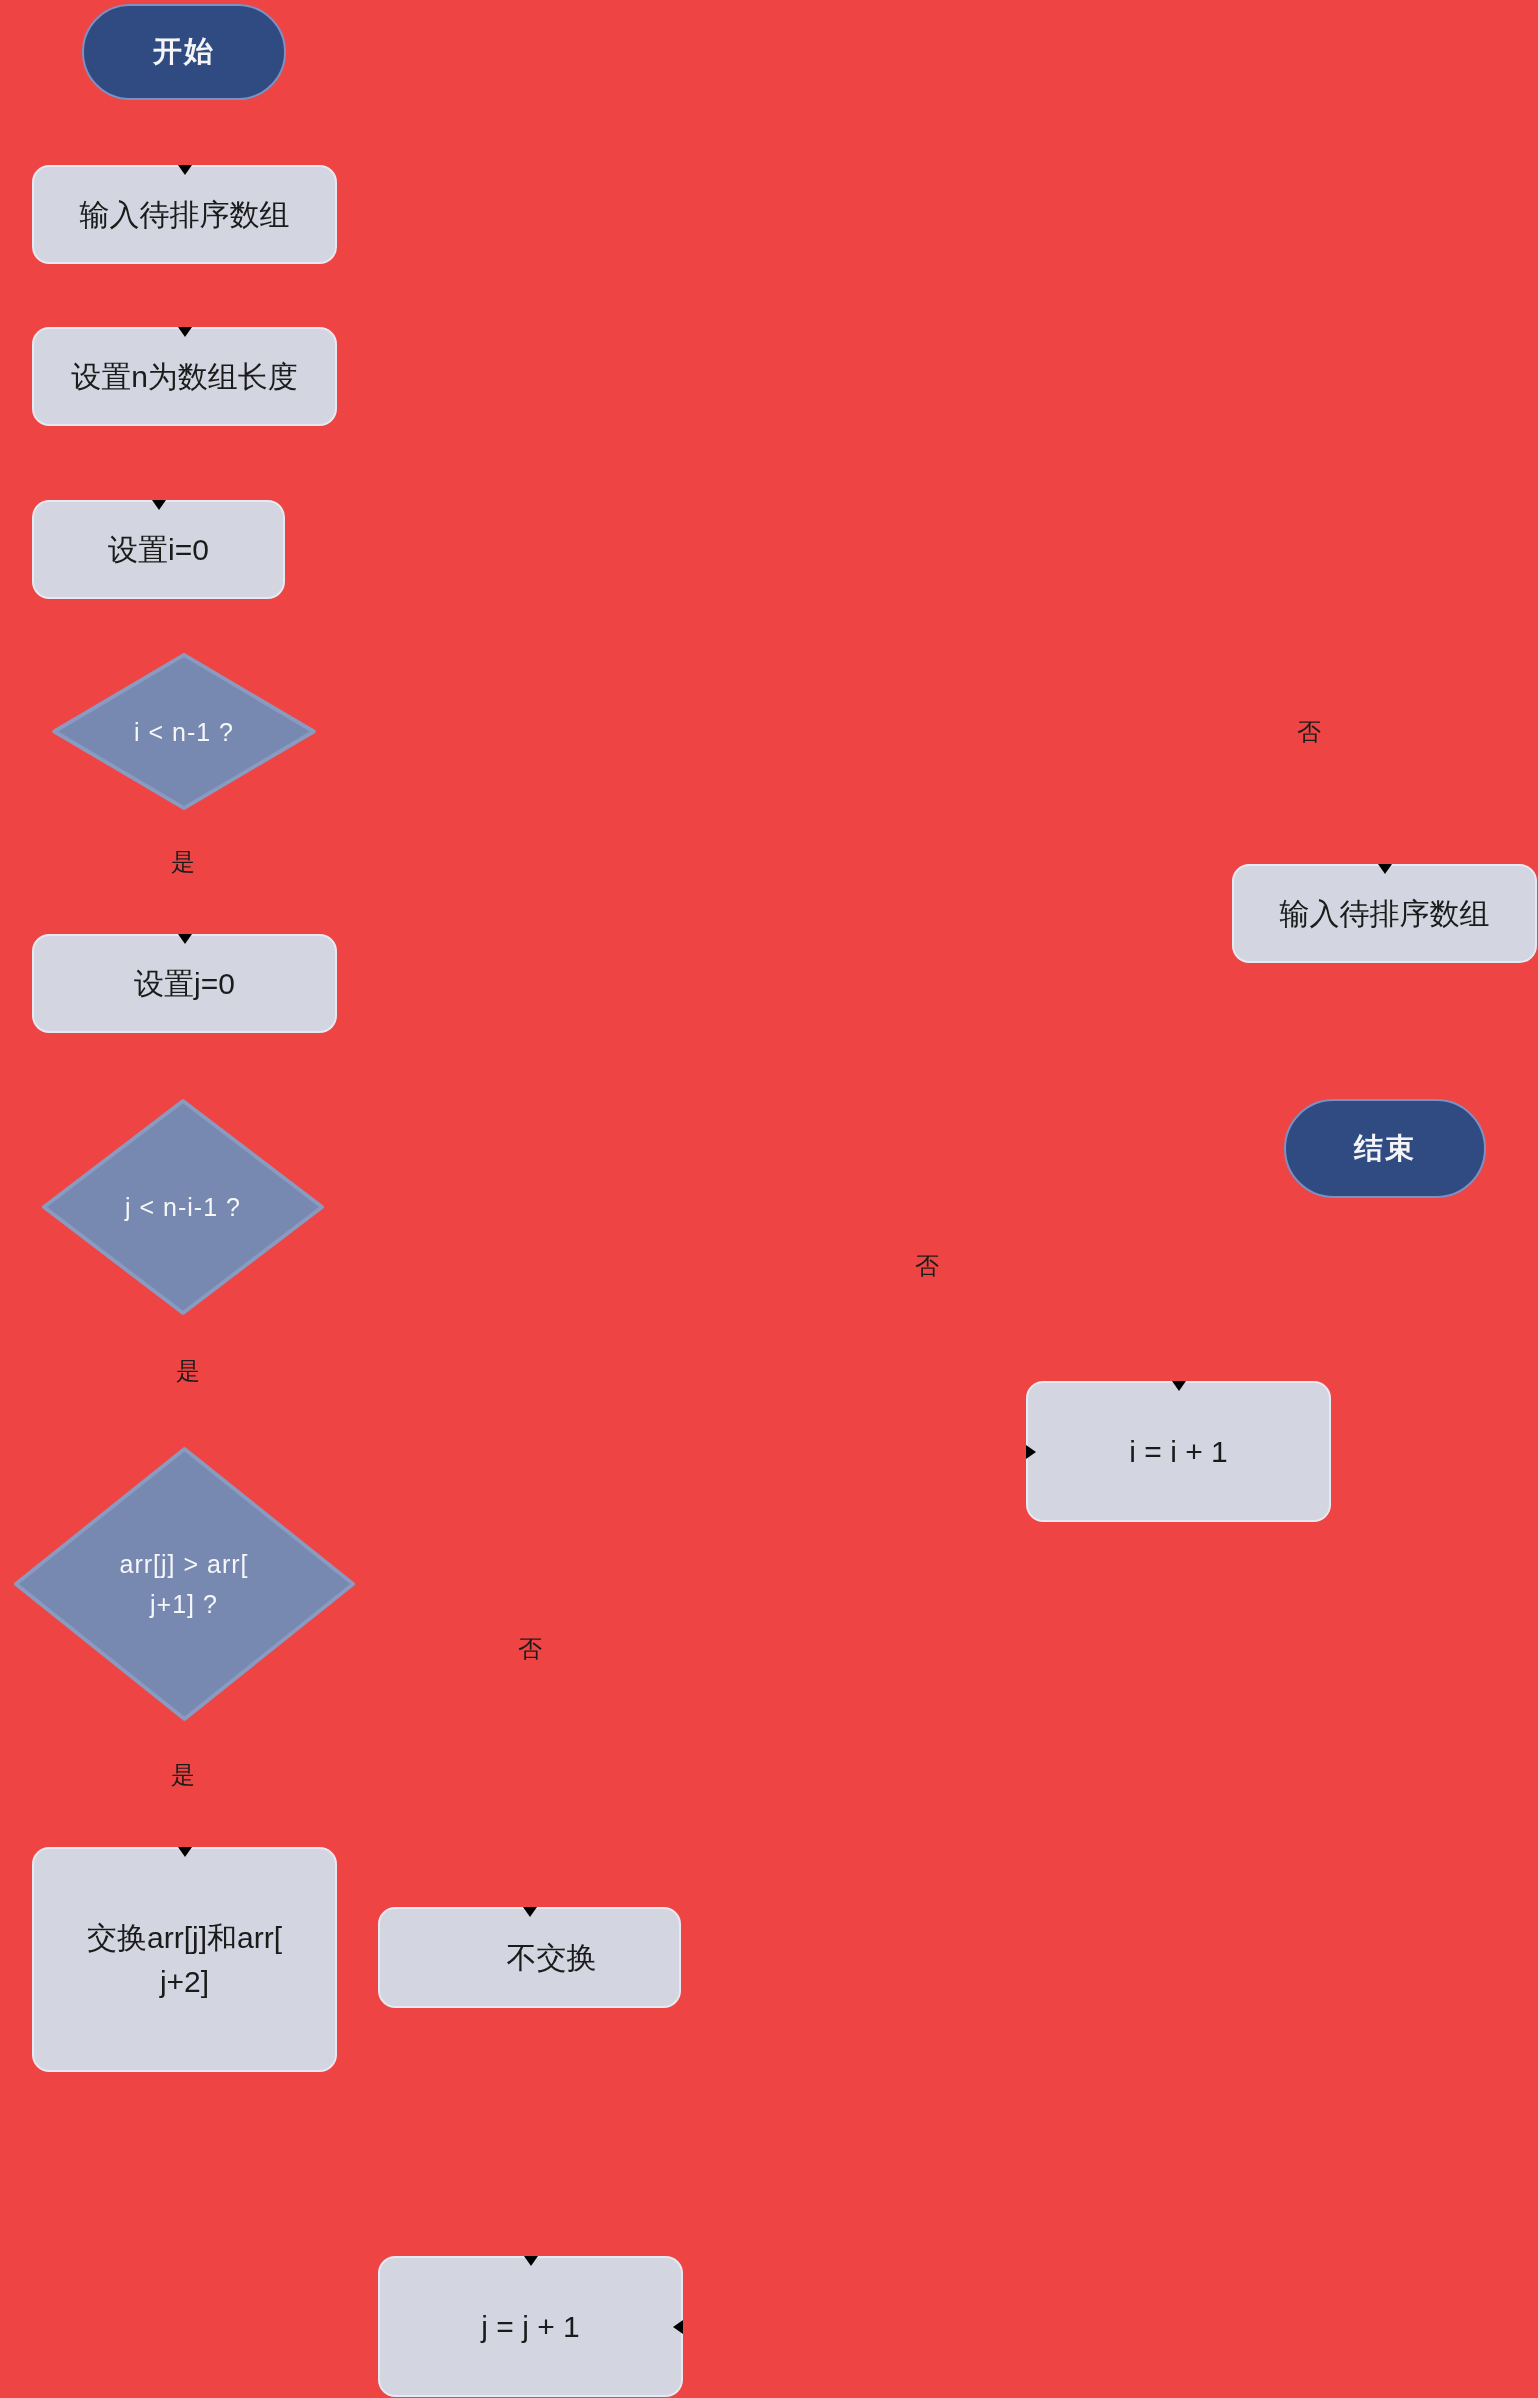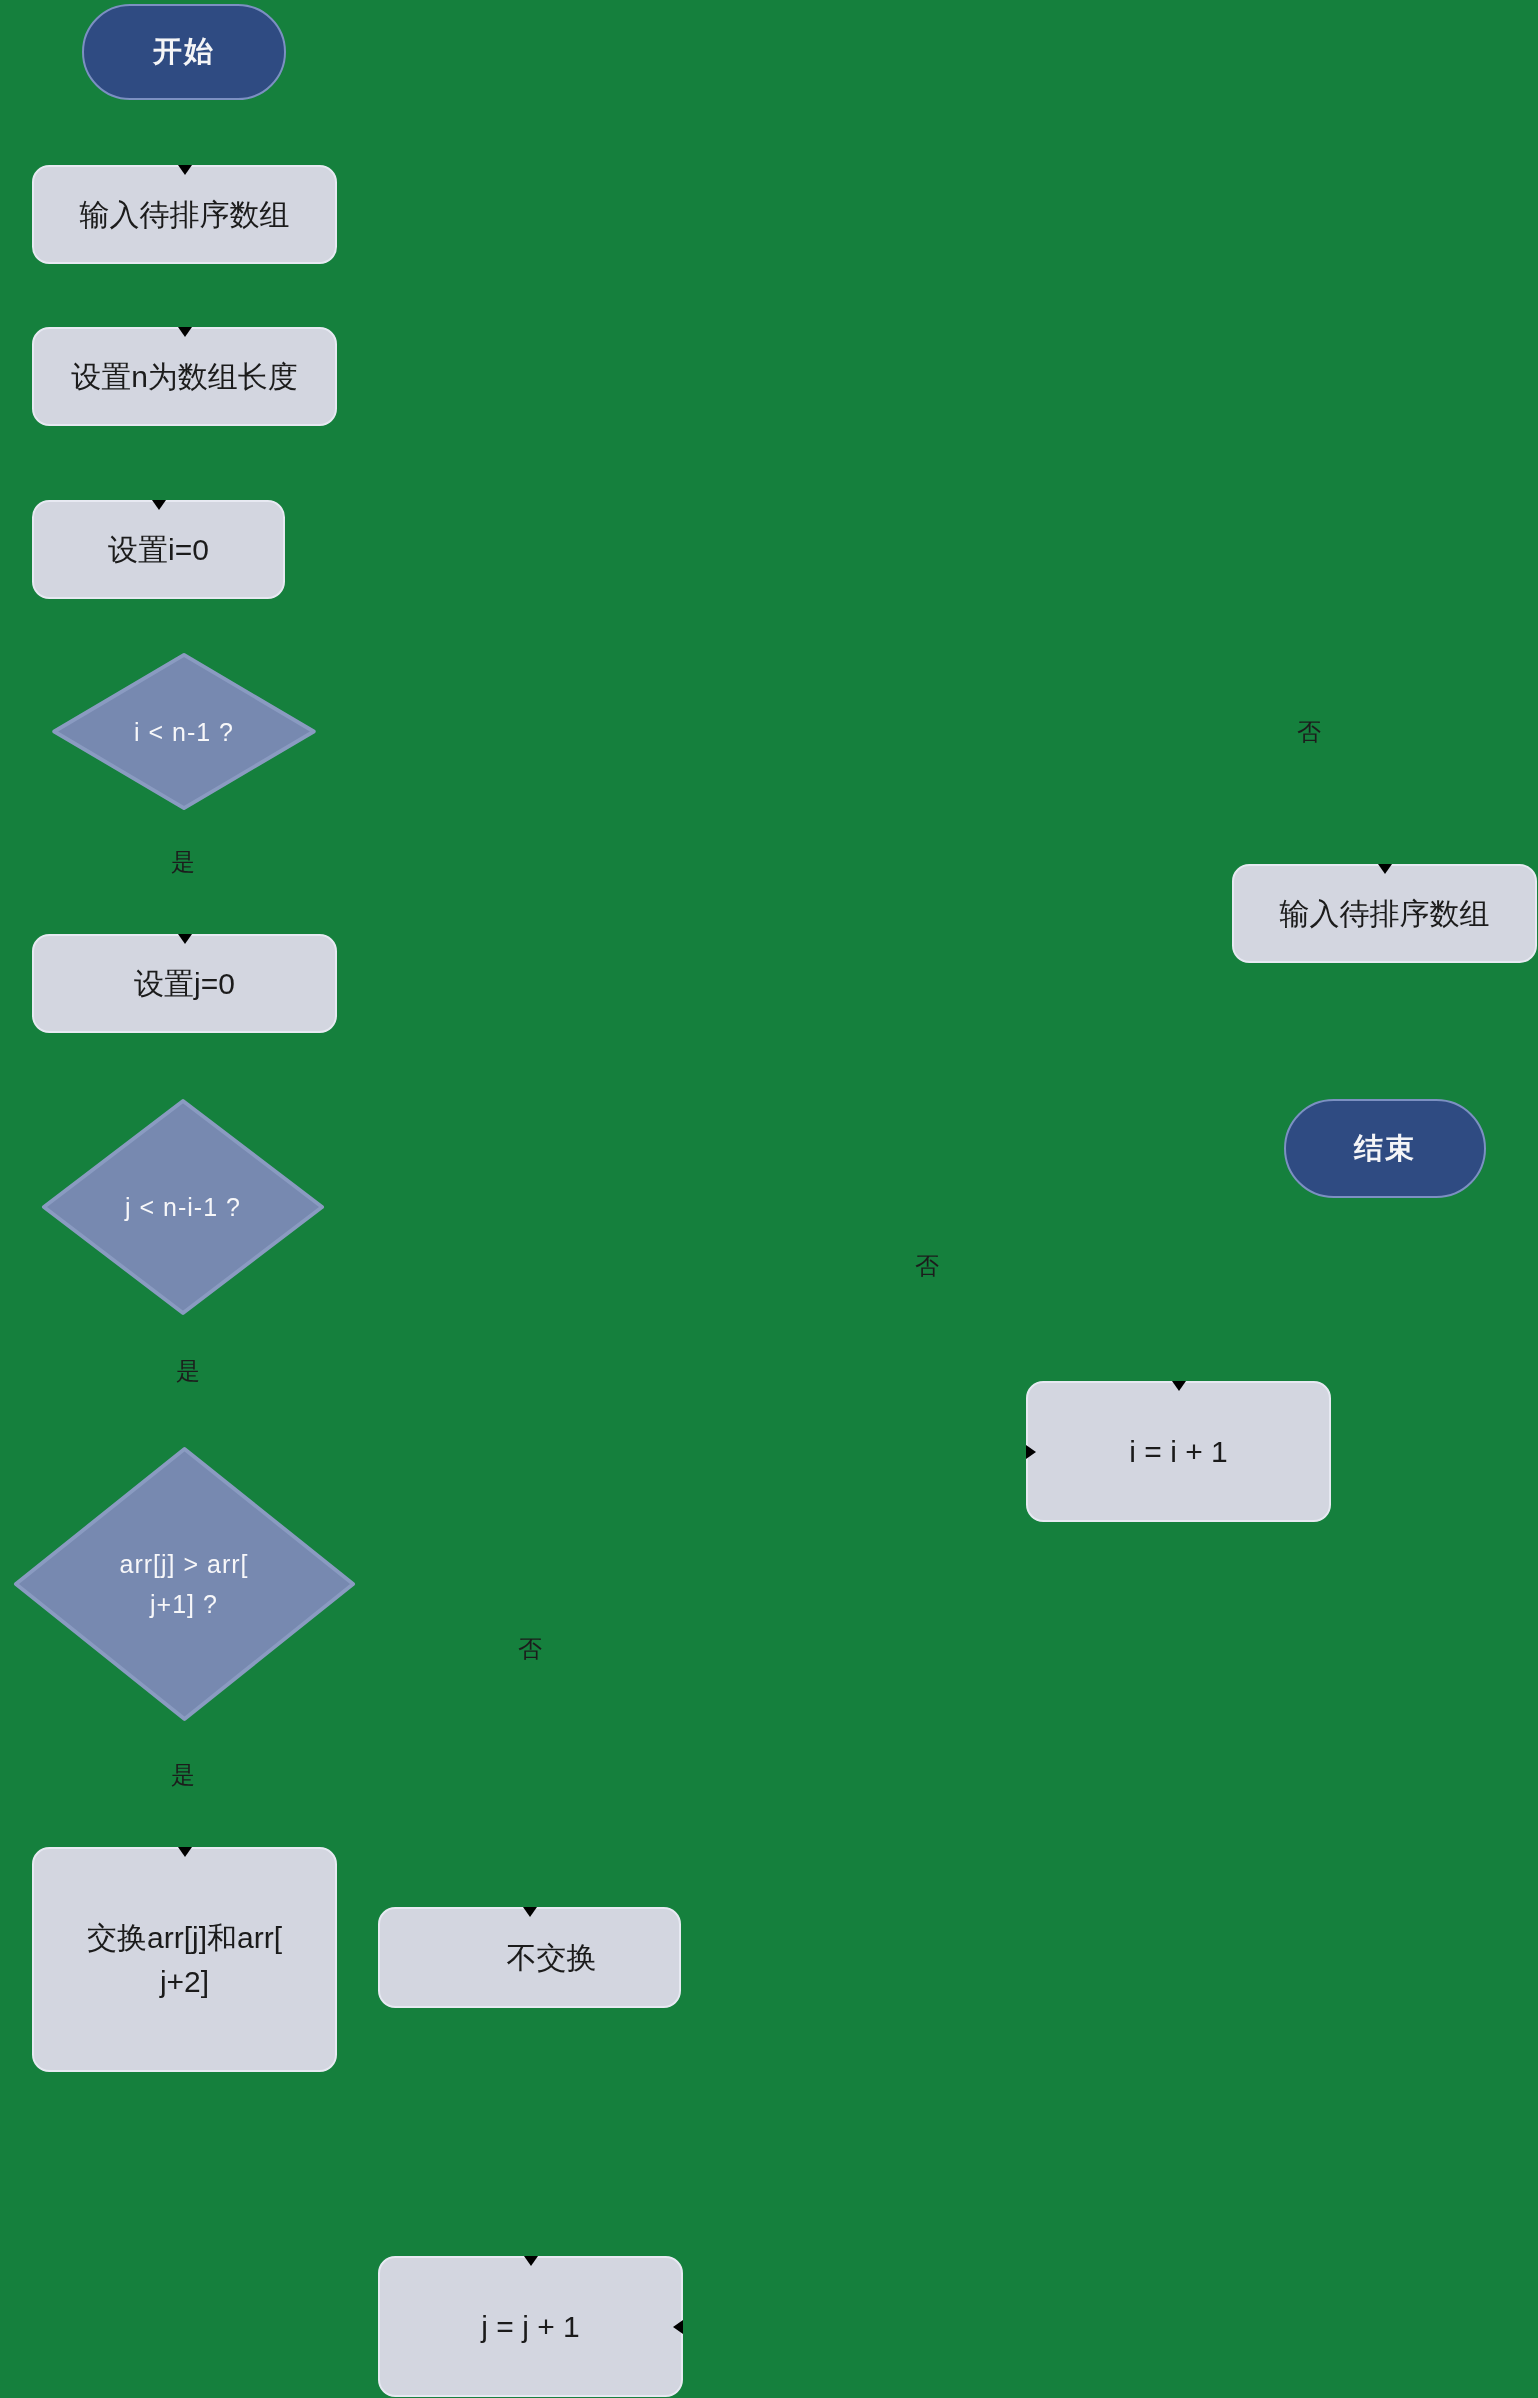--- a/index.html
+++ b/index.html
@@ -1,17 +1,17 @@
 <!DOCTYPE html>
 <html><head>
 <meta charset="utf-8">
 <style>
   html,body{margin:0;padding:0;background:#000;}
   .canvas{
-    position:relative;width:1538px;height:2399px;background:#15803d;
+    position:relative;width:1538px;height:2399px;background:#ef4444;
     font-family:"Liberation Sans","DejaVu Sans",sans-serif;overflow:hidden;
   }
   .node{position:absolute;display:flex;align-items:center;justify-content:center;
     text-align:center;box-sizing:border-box;}
   .pill{
     background:#2F4B82;border:2.9px solid #7C90C2;border-radius:52px;
     color:#F5F5F7;font-size:29px;font-weight:bold;letter-spacing:1.9px;
   }
   .process{
     background:#D3D6E0;border:2.9px solid #E7E9F2;border-radius:17.3px;

